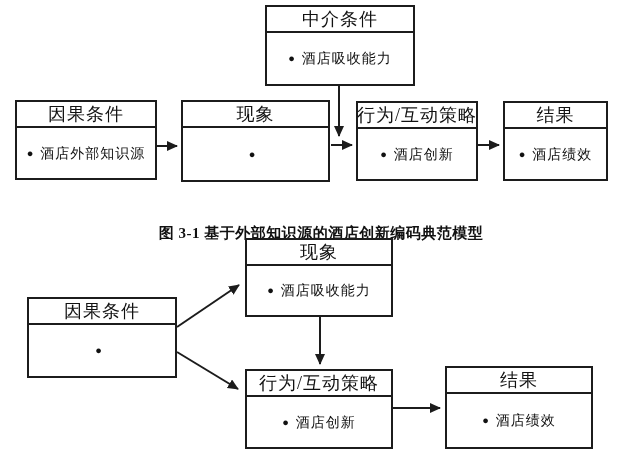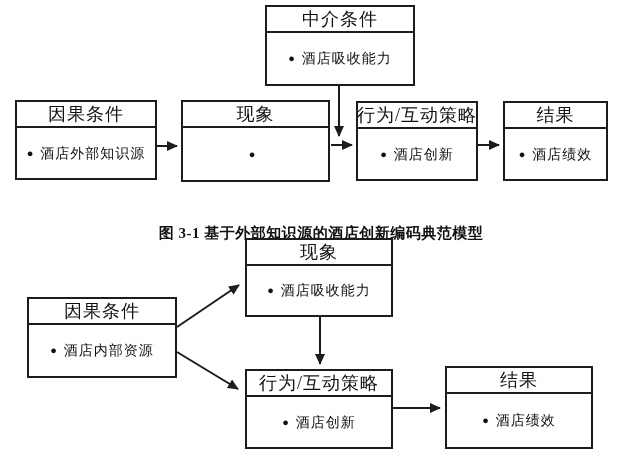--- a/index.html
+++ b/index.html
@@ -141,21 +141,20 @@
     </div>
   </div>
 
   <div class="caption">图 3-1 基于外部知识源的酒店创新编码典范模型</div>
 
   <div class="node" style="left:27px; top:297px; width:150px; height:81px;">
     <div class="node-header">因果条件</div>
     <div class="node-body">
       <div class="node-body-inner">
         <span class="bullet">●</span>
-        <span class="body-text">酒店内部资源</span>
       </div>
     </div>
   </div>
 
   <div class="node" style="left:245px; top:238px; width:148px; height:79px;">
     <div class="node-header">现象</div>
     <div class="node-body">
       <div class="node-body-inner">
         <span class="bullet">●</span>
         <span class="body-text">酒店吸收能力</span>

